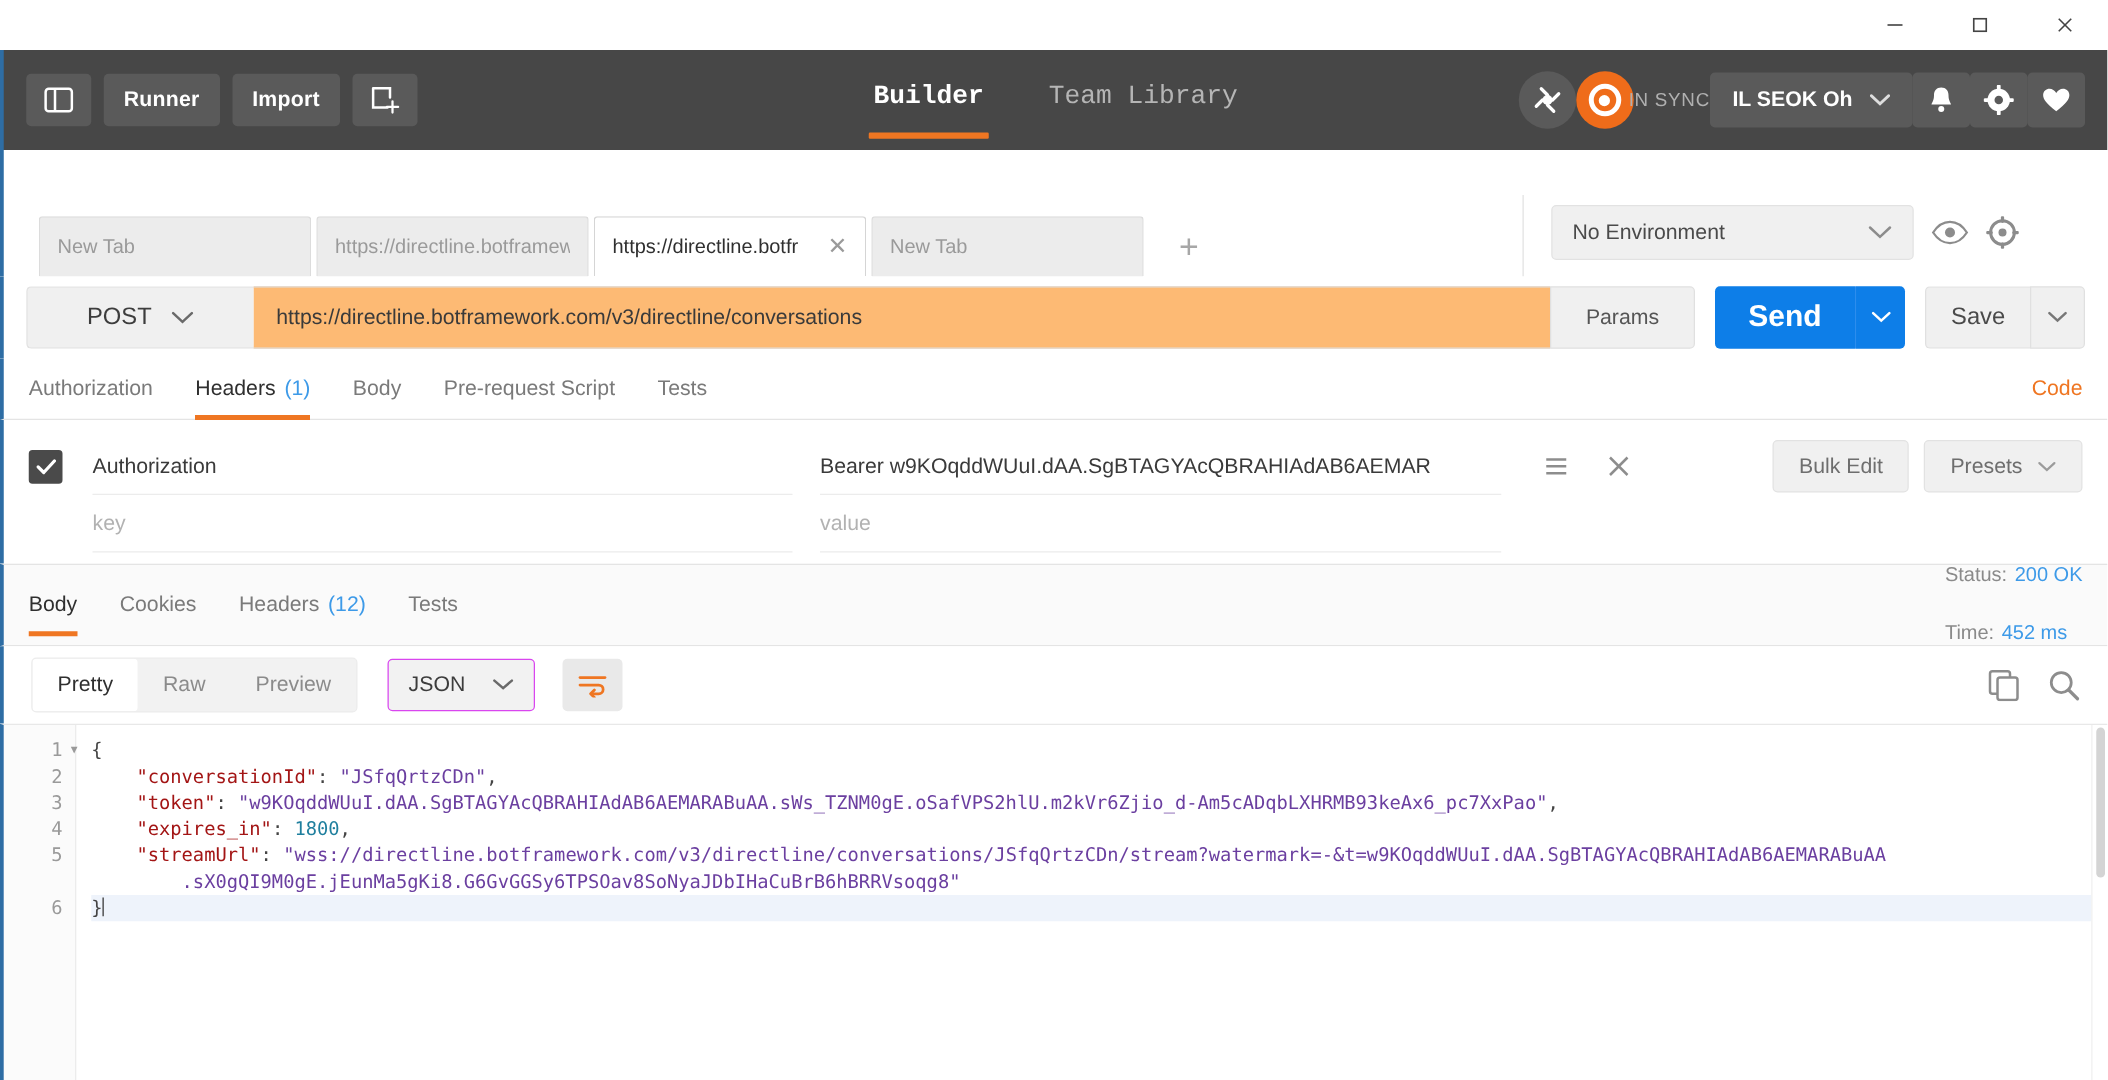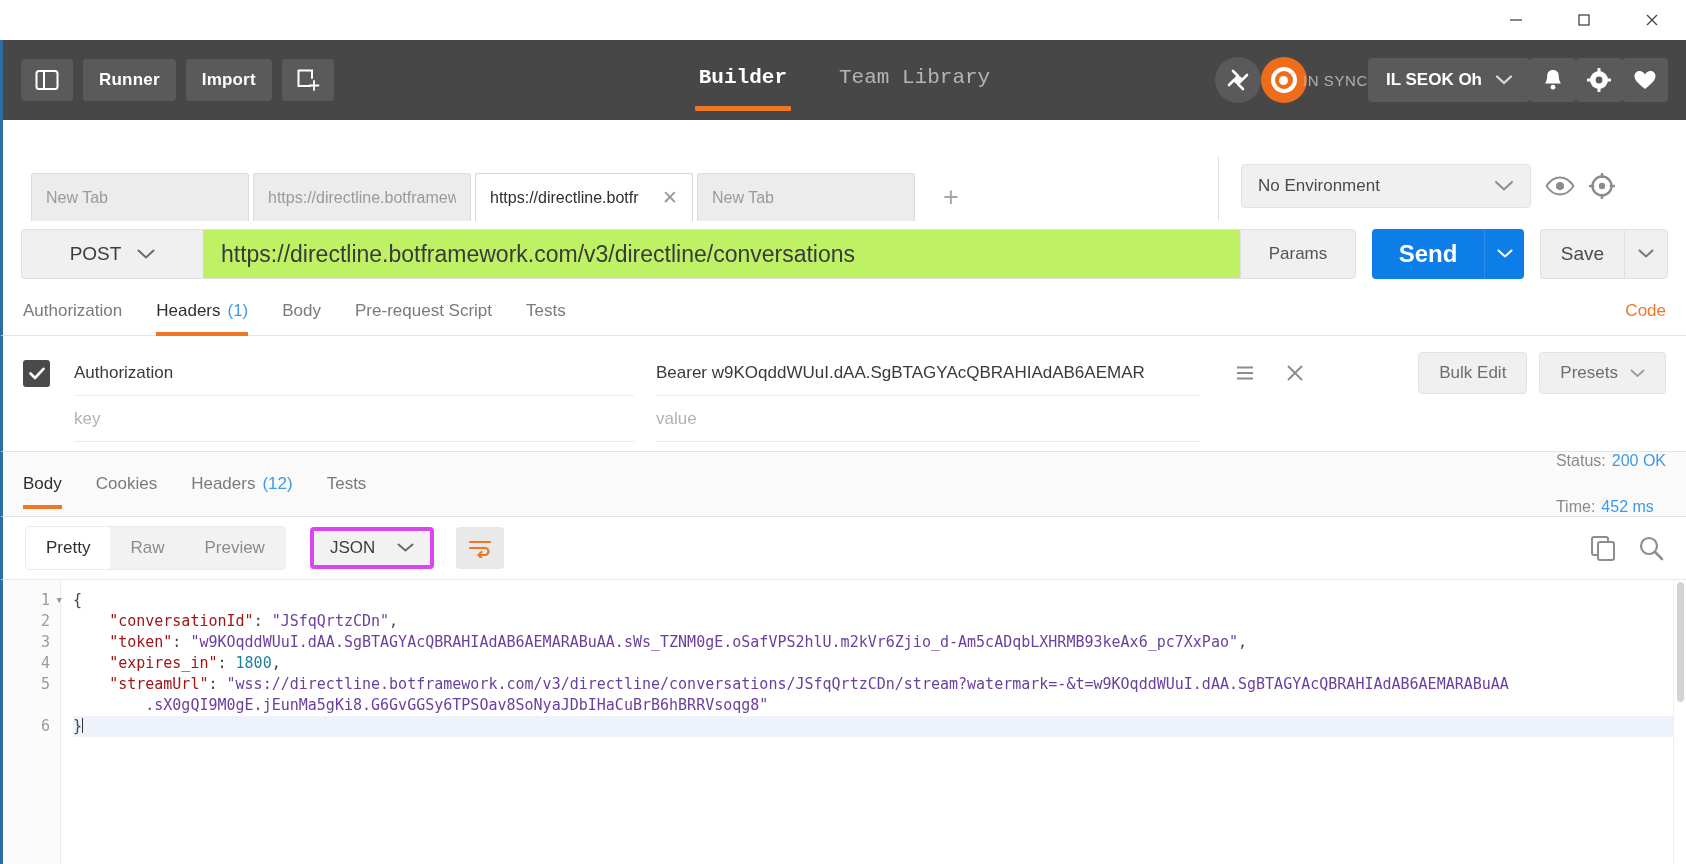--- a/index.html
+++ b/index.html
@@ -117,23 +117,23 @@
   .urlbar {
     flex: 0 0 66px; display: flex; align-items: center; padding: 0 18px;
     border-left: 3px solid #2e6da4; background: #fff; gap: 0;
   }
   .method-box {
     width: 182px; height: 50px; background: #f0f0f0; border: 1px solid #e0e0e0;
     border-right: none; border-radius: 4px 0 0 4px; display: flex; align-items: center;
     justify-content: center; gap: 16px; font-size: 19px; color: #3d3d3d; cursor: pointer;
   }
   .url-input {
-    flex: 1; height: 50px; background: #bef264; border: 1px solid #e0e0e0;
+    flex: 1; height: 50px; background: #fdba74; border: 1px solid #e0e0e0;
     border-left: none; border-right: none; display: flex; align-items: center;
-    padding: 0 18px; font-size: 23px; color: #3a3a3a;
+    padding: 0 18px; font-size: 17px; color: #3a3a3a;
   }
   .params-btn {
     width: 116px; height: 50px; background: #f0f0f0; border: 1px solid #e0e0e0;
     border-radius: 0 4px 4px 0; display: flex; align-items: center; justify-content: center;
     font-size: 17px; color: #555; cursor: pointer;
   }
   .send-group { display: flex; margin-left: 16px; }
   .send-btn {
     width: 112px; height: 50px; background: #0d7ee8; color: #fff; border: none;
     border-radius: 4px 0 0 4px; font-size: 24px; font-weight: bold; cursor: pointer;
@@ -226,21 +226,21 @@
   .seg {
     display: flex; background: #f2f2f2; border-radius: 4px; overflow: hidden;
     border: 1px solid #ececec;
   }
   .seg div {
     padding: 0 20px; height: 42px; display: flex; align-items: center;
     font-size: 17px; color: #8b8b8b; cursor: pointer;
   }
   .seg div.active { background: #fff; color: #2f2f2f; border-radius: 3px; }
   .fmt-select {
-    height: 42px; background: #f2f2f2; border: 4px solid #d946ef; border-radius: 4px;
+    height: 42px; background: #f2f2f2; border: 1px solid #d946ef; border-radius: 4px;
     display: flex; align-items: center; gap: 22px; padding: 0 16px; font-size: 17px;
     color: #3d3d3d; cursor: pointer; margin-left: 14px;
   }
   .wrap-btn {
     width: 48px; height: 42px; background: #e9e9e9; border-radius: 4px;
     display: flex; align-items: center; justify-content: center; cursor: pointer;
     margin-left: 12px;
   }
   .toolbar-right { margin-left: auto; display: flex; gap: 22px; align-items: center; }
   .tr-icon { color: #8d8d8d; cursor: pointer; display: flex; align-items: center; }

